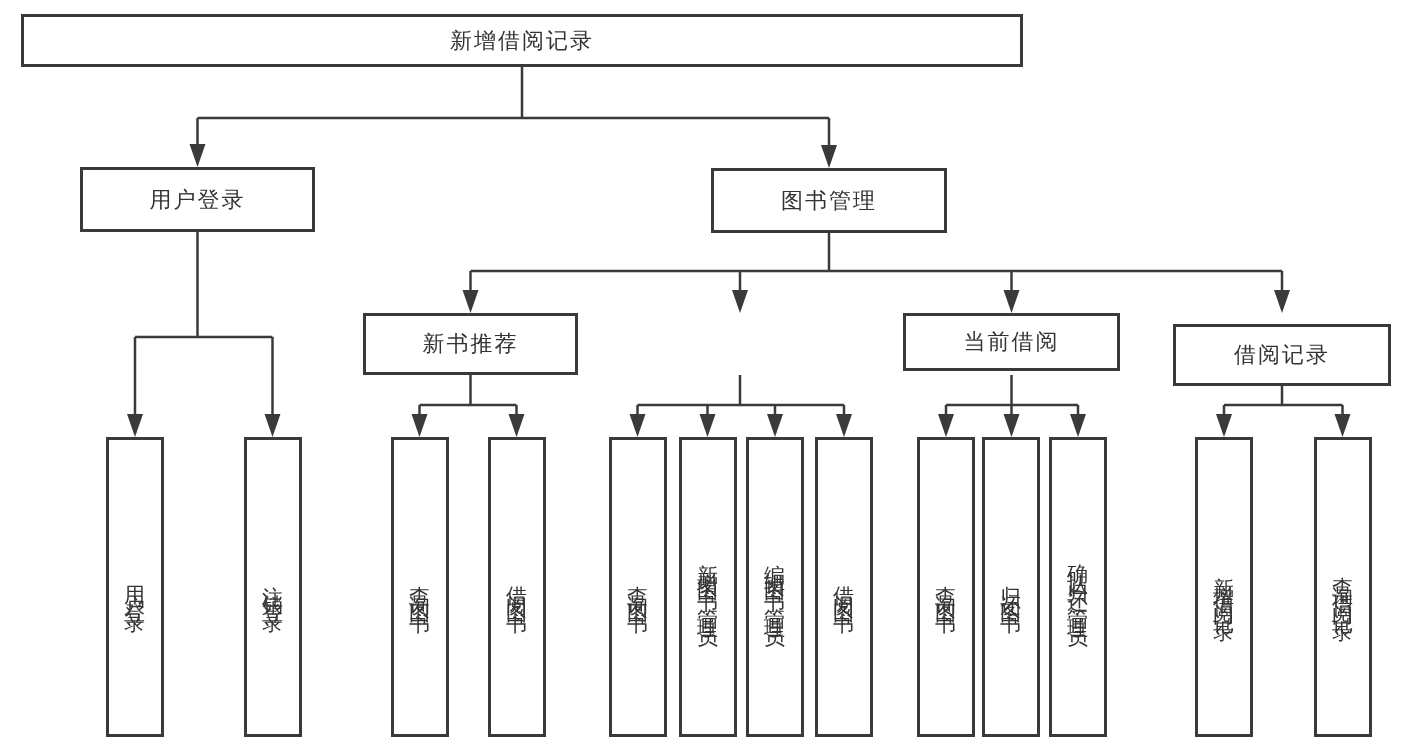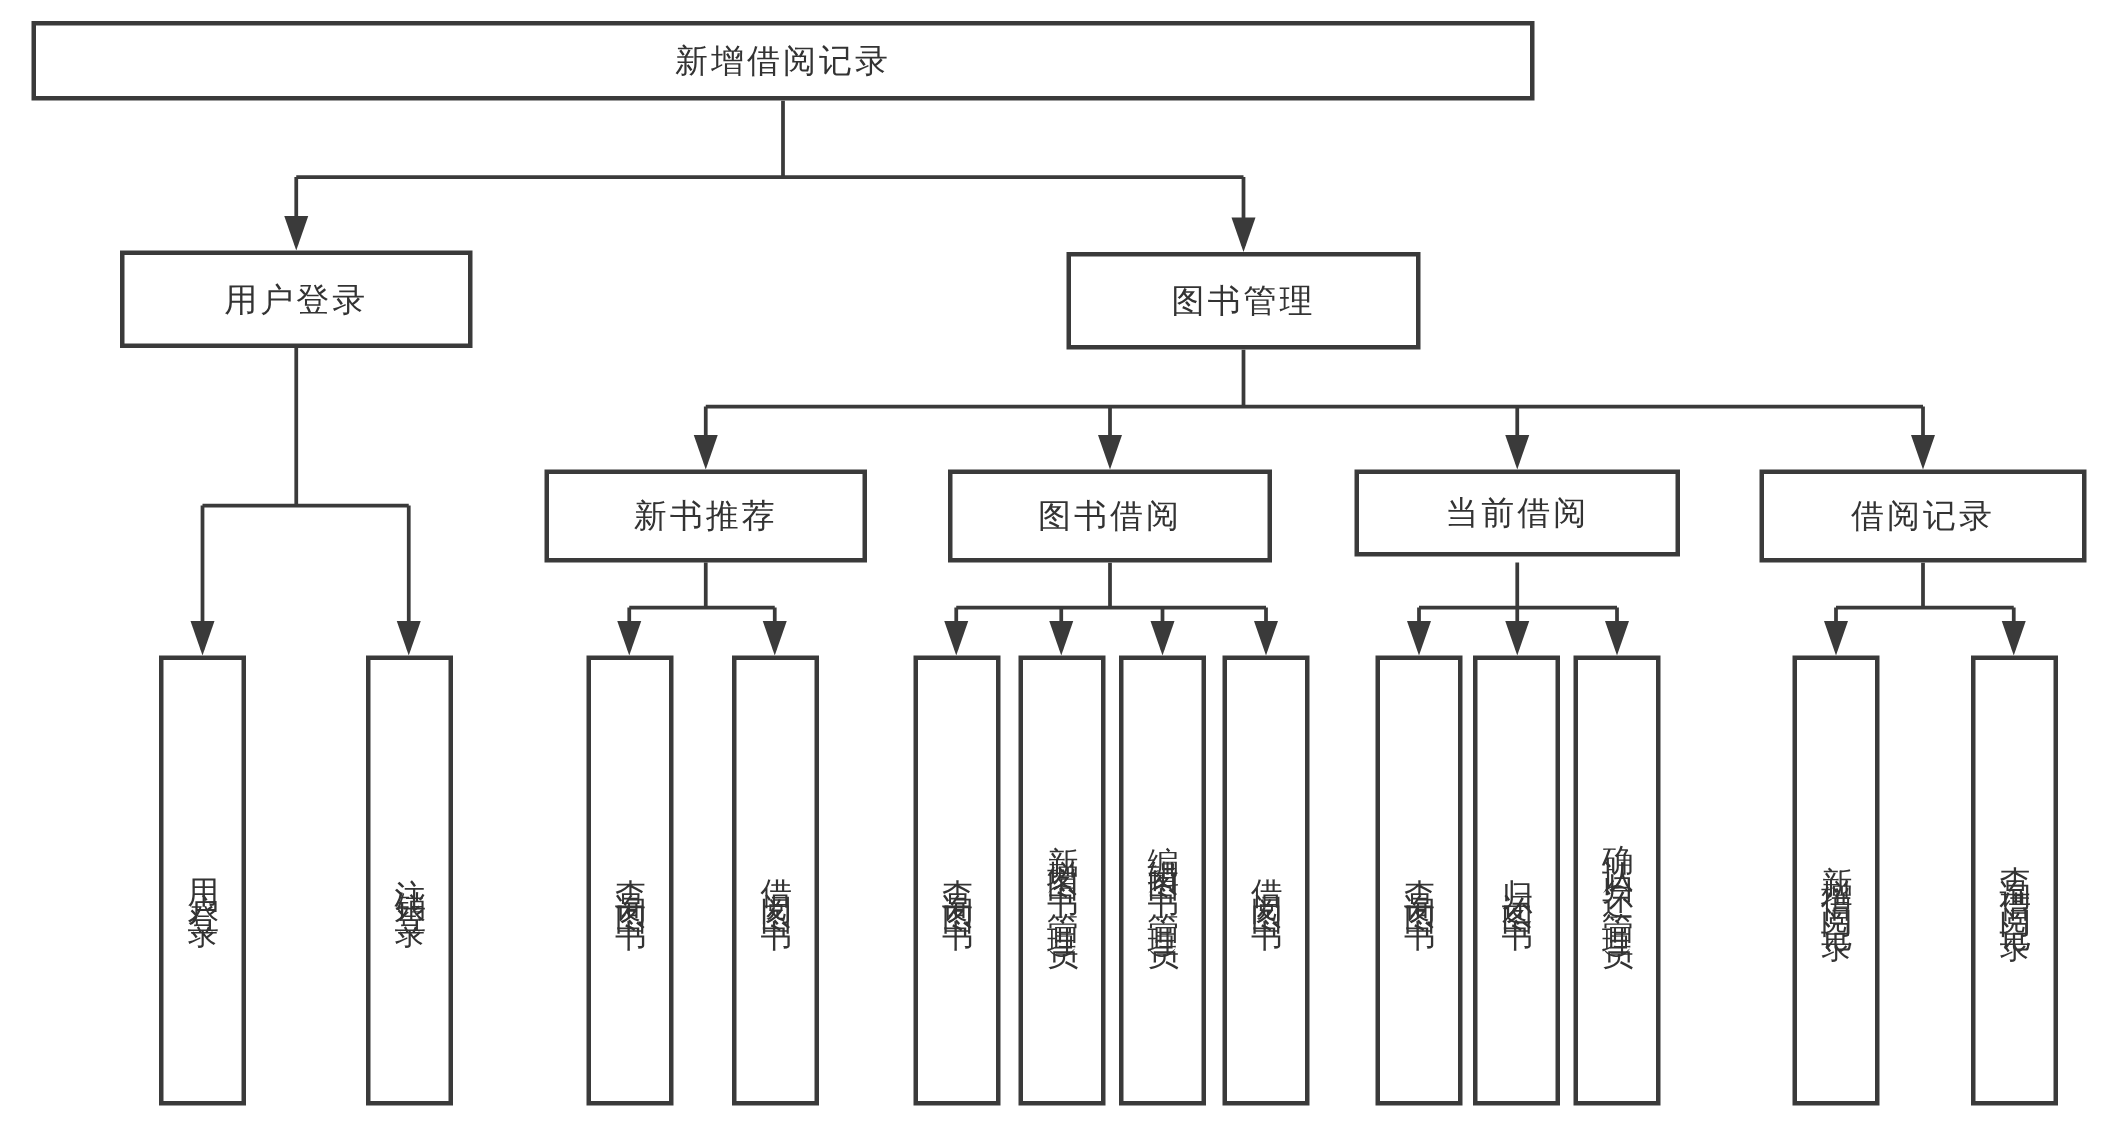--- a/index.html
+++ b/index.html
@@ -113,27 +113,24 @@
   <div class="node h-node" style="left:80px;top:167px;width:235px;height:65px">
     <span>用户登录</span>
   </div>
   <div class="node h-node" style="left:711px;top:168px;width:236px;height:65px">
     <span>图书管理</span>
   </div>
 
   <div class="node h-node" style="left:363px;top:313px;width:215px;height:62px">
     <span>新书推荐</span>
   </div>
-  <div class="node h-node" style="left:632px;top:313px;width:216px;height:62px">
-    <span>图书借阅</span>
-  </div>
   <div class="node h-node" style="left:903px;top:313px;width:217px;height:58px">
     <span>当前借阅</span>
   </div>
-  <div class="node h-node" style="left:1173px;top:313px;width:218px;height:62px">
+  <div class="node h-node" style="left:1173px;top:324px;width:218px;height:62px">
     <span>借阅记录</span>
   </div>
 
   <div class="node leaf" style="left:106px">
     <span class="vtext">用户登录</span>
   </div>
   <div class="node leaf" style="left:244px">
     <span class="vtext">注销登录</span>
   </div>
 

